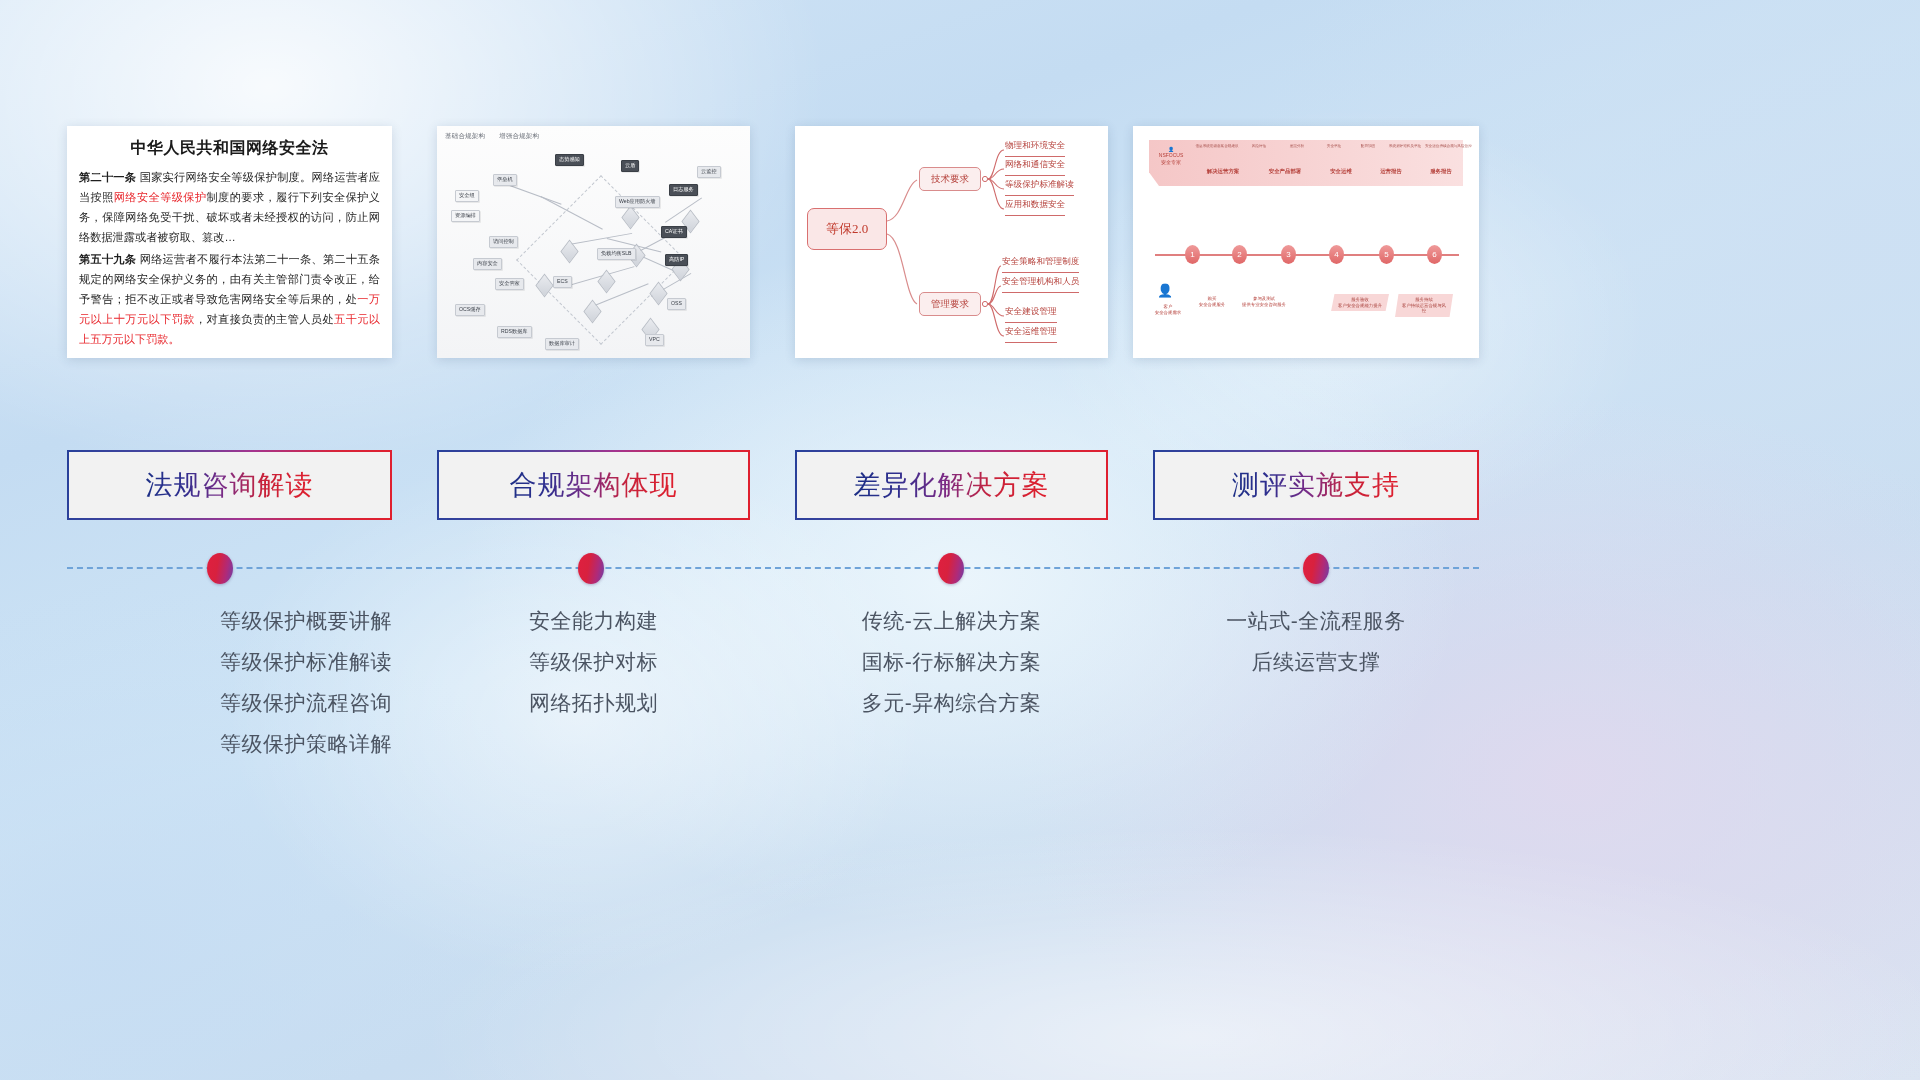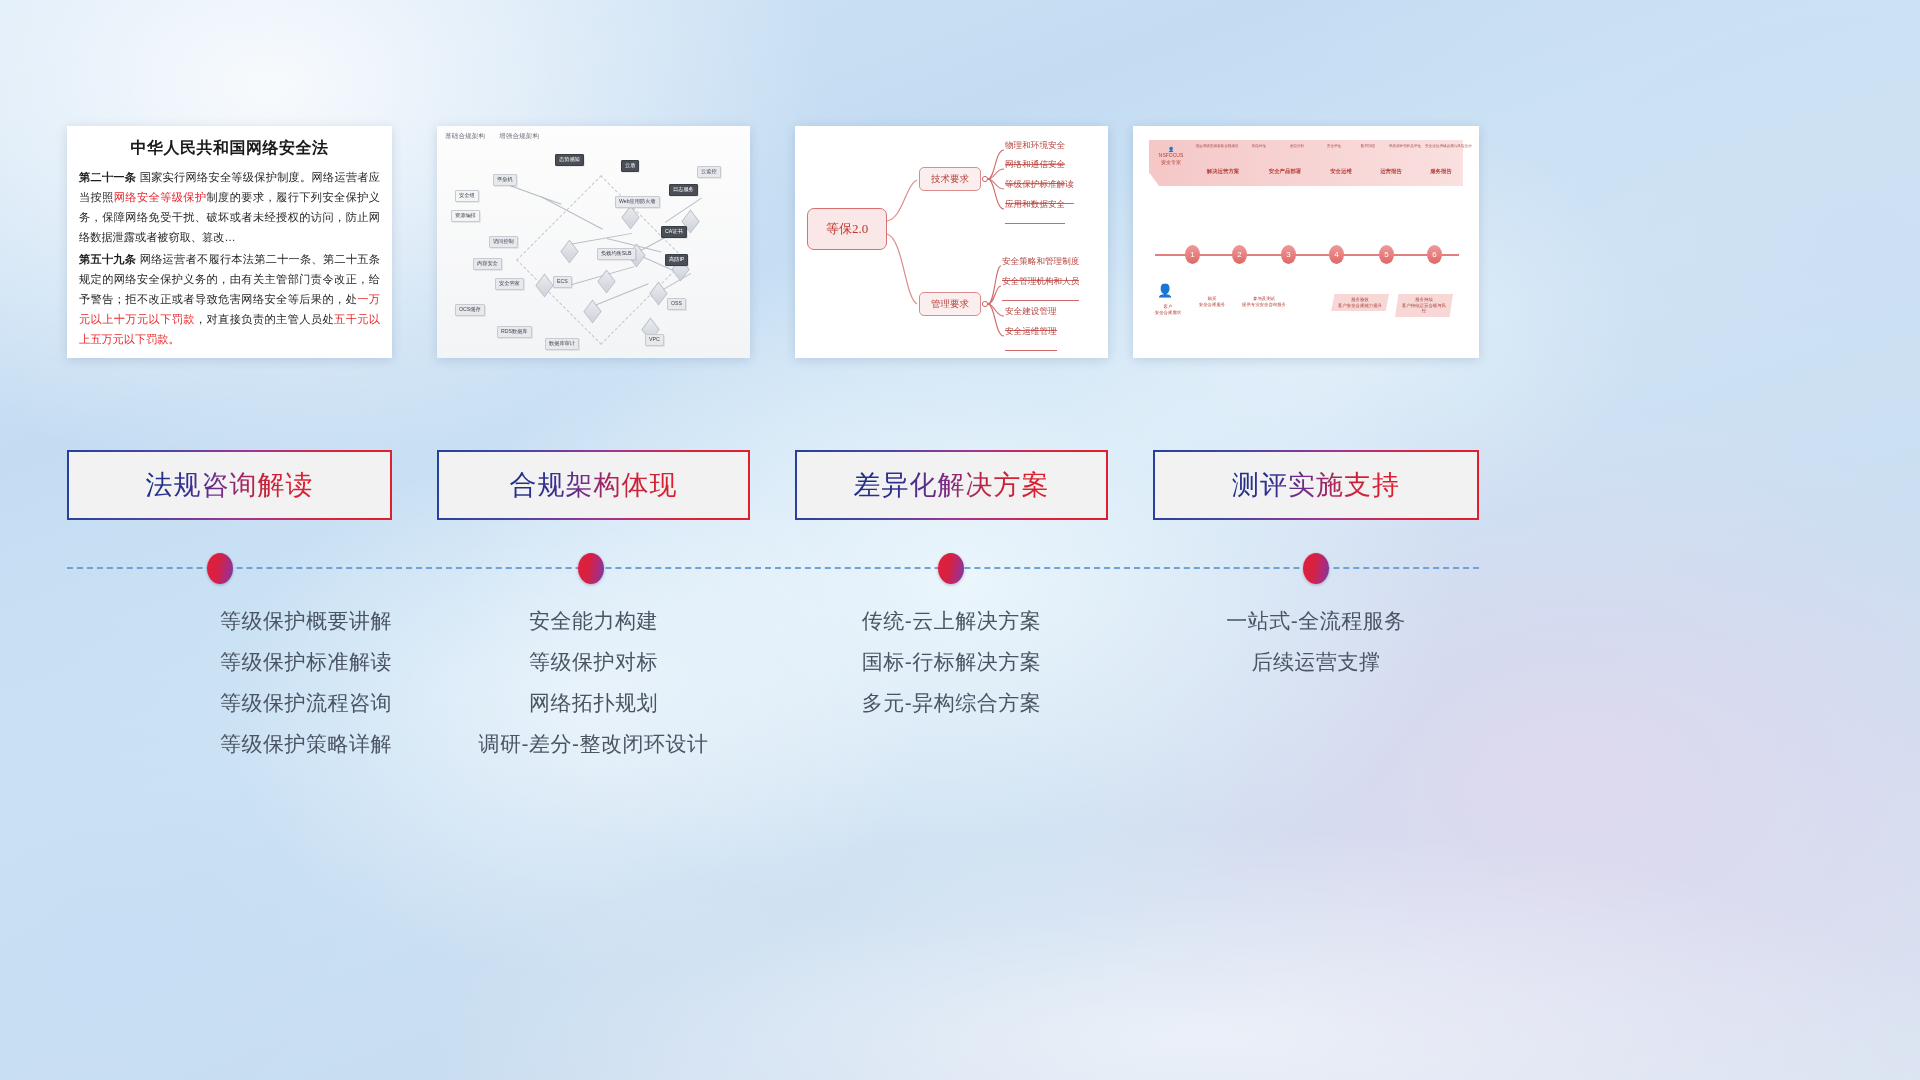--- a/index.html
+++ b/index.html
@@ -93,21 +93,21 @@
     position: absolute; width: 62px; height: 24px;
     background: #fbeeee; border: 1.2px solid #d98c8c; border-radius: 5px;
     display: flex; align-items: center; justify-content: center;
     font-size: 9.5px; color: #b5413b; font-family: "Liberation Serif", serif;
   }
   .mm-branch.tech { left: 124px; top: 41px; text-align: right; }
   .mm-branch.mgmt { left: 124px; top: 166px; }
   .mm-leaf {
     position: absolute; font-size: 8.6px; color: #b5413b;
     font-family: Liberation Sans, sans-serif; white-space: nowrap;
-    padding-bottom: 12px; border-bottom: 1.4px solid #cf6a6a;
+    padding-bottom: 4px; border-bottom: 1.4px solid #cf6a6a;
     text-align: center;
   }
   .mm-conn { position: absolute; pointer-events: none; }
 
   
   .ns-wrap { position: relative; width: 100%; height: 100%; background: #fff; padding: 8px; }
   .ns-banner {
     position: absolute; left: 16px; top: 14px; width: 314px; height: 46px;
     background: linear-gradient(90deg,#f5c7c7 0%, #f7d2d2 45%, #fae0e0 100%);
     clip-path: polygon(0 0, 100% 0, 100% 100%, 10px 100%, 0 70%);
@@ -391,21 +391,20 @@
   <div class="list-col l1">
     <div class="list-item">等级保护概要讲解</div>
     <div class="list-item">等级保护标准解读</div>
     <div class="list-item">等级保护流程咨询</div>
     <div class="list-item">等级保护策略详解</div>
   </div>
   <div class="list-col l2">
     <div class="list-item">安全能力构建</div>
     <div class="list-item">等级保护对标</div>
     <div class="list-item">网络拓扑规划</div>
-    <div class="list-item">调研-差分-整改闭环设计</div>
   </div>
   <div class="list-col l3">
     <div class="list-item">传统-云上解决方案</div>
     <div class="list-item">国标-行标解决方案</div>
     <div class="list-item">多元-异构综合方案</div>
   </div>
   <div class="list-col l4">
     <div class="list-item">一站式-全流程服务</div>
     <div class="list-item">后续运营支撑</div>
   </div>

